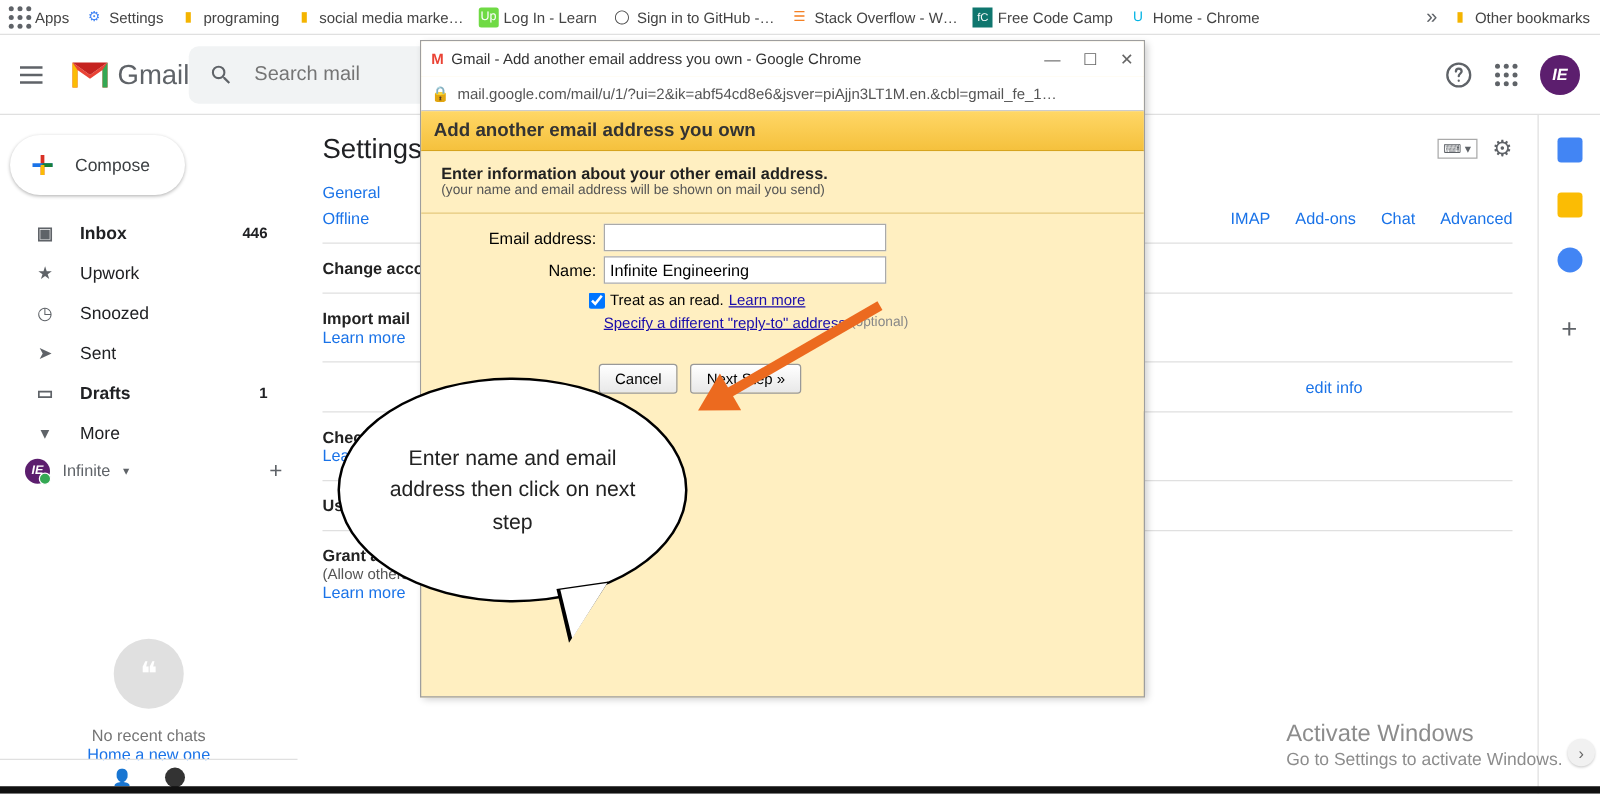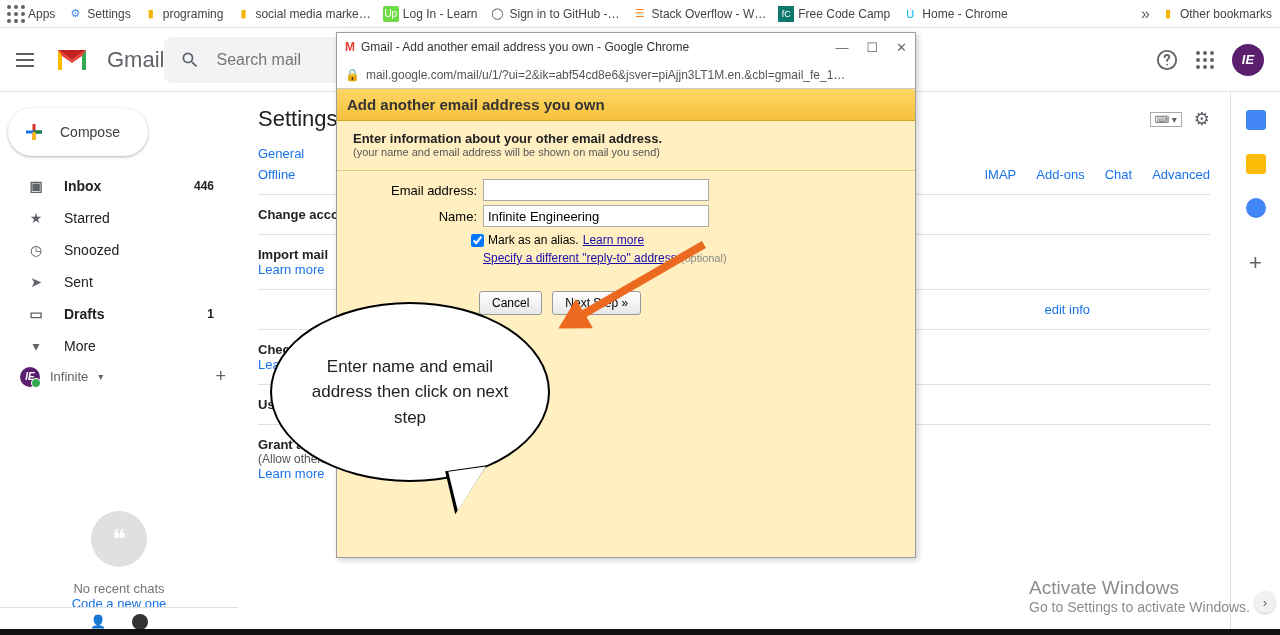--- a/index.html
+++ b/index.html
@@ -8,21 +8,21 @@
   
   .bookmarks-bar { height: 28px; background: #fff; border-bottom: 1px solid #e0e0e0; display: flex; align-items: center; padding: 0 8px; gap: 12px; font-size: 12px; color: #444; }
   .bookmarks-bar .bm-item { display: flex; align-items: center; gap: 4px; cursor: pointer; white-space: nowrap; }
   .bookmarks-bar .bm-icon { width: 16px; height: 16px; display: inline-flex; align-items: center; justify-content: center; font-size: 11px; }
   .bm-right { margin-left: auto; display: flex; align-items: center; gap: 10px; }
   
   
   .gmail-header { height: 64px; display: flex; align-items: center; padding: 0 16px; border-bottom: 1px solid #e0e0e0; }
   .hamburger { width: 24px; height: 24px; cursor: pointer; display: flex; flex-direction: column; justify-content: center; gap: 4px; margin-right: 16px; }
   .hamburger span { height: 2px; background: #5f6368; width: 18px; }
-  .gmail-logo { display: flex; align-items: center; gap: 19px; font-size: 22px; color: #5f6368; }
+  .gmail-logo { display: flex; align-items: center; gap: 6px; font-size: 22px; color: #5f6368; }
   .logo-m { width: 32px; height: 24px; }
   .search-box { flex: 1; max-width: 720px; height: 46px; background: #f1f3f4; border-radius: 8px; display: flex; align-items: center; padding: 0 16px; color: #5f6368; }
   .search-box svg { margin-right: 16px; }
   .search-box input { border: none; background: transparent; font-size: 16px; outline: none; color: #5f6368; flex:1; }
   .header-right { margin-left: auto; display: flex; align-items: center; gap: 18px; }
   .avatar { width: 32px; height: 32px; border-radius: 50%; background: #5c1e6e; color: #fff; display: flex; align-items: center; justify-content: center; font-size: 13px; font-weight: bold; font-style: italic; }
   .apps-grid { display: grid; grid-template-columns: repeat(3, 4px); grid-template-rows: repeat(3,4px); gap: 3px; }
   .apps-grid span { width: 4px; height: 4px; background: #5f6368; border-radius: 50%; }
   
   
@@ -215,21 +215,21 @@
         </svg>
       <span>Compose</span>
     </div>
     <div class="nav-item bold">
       <span class="nav-icon">▣</span>
       <span>Inbox</span>
       <span class="count">446</span>
     </div>
     <div class="nav-item">
       <span class="nav-icon">★</span>
-      <span>Starred</span>
+      <span>Upwork</span>
     </div>
     <div class="nav-item">
       <span class="nav-icon">◷</span>
       <span>Snoozed</span>
     </div>
     <div class="nav-item">
       <span class="nav-icon">➤</span>
       <span>Sent</span>
     </div>
     <div class="nav-item bold">
@@ -243,21 +243,21 @@
     </div>
     <div class="acct-row">
       <span class="mini-avatar">IE</span>
       <span>Infinite</span>
       <span style="font-size:10px;">▾</span>
       <span style="margin-left:auto;font-size:18px;color:#5f6368;">+</span>
     </div>
     <div class="hangouts-area">
       <div class="hangouts-bubble">❝</div>
       <div>No recent chats</div>
-      <div class="hangouts-link">Code a new one</div>
+      <div class="hangouts-link">Home a new one</div>
     </div>
     <div class="sidebar-footer">
       <span style="color:#5f6368">👤</span>
       <span style="width:16px;height:16px;border-radius:50%;background:#333;display:inline-block"></span>
     </div>
   </div>
 
   <div class="content">
     <div class="settings-title">
       <span>Settings</span>
@@ -345,21 +345,21 @@
     <div class="form-row">
       <label>Email address:</label>
       <input type="text" value="" style="">
     </div>
     <div class="form-row">
       <label>Name:</label>
       <input type="text" value="Infinite Engineering" style="">
     </div>
     <div class="alias-row">
       <input type="checkbox" checked="" style="">
-      <span>Mark as an alias.</span>
+      <span>Treat as an read.</span>
       <span class="link-blue">Learn more</span>
     </div>
     <div class="alias-row" style="margin-left:130px;margin-top:4px;">
       <span class="link-blue">Specify a different "reply-to" address</span>
       <span class="optional">(optional)</span>
     </div>
     <div class="popup-btns">
       <button>Cancel</button>
       <button>Next Step »</button>
     </div>

